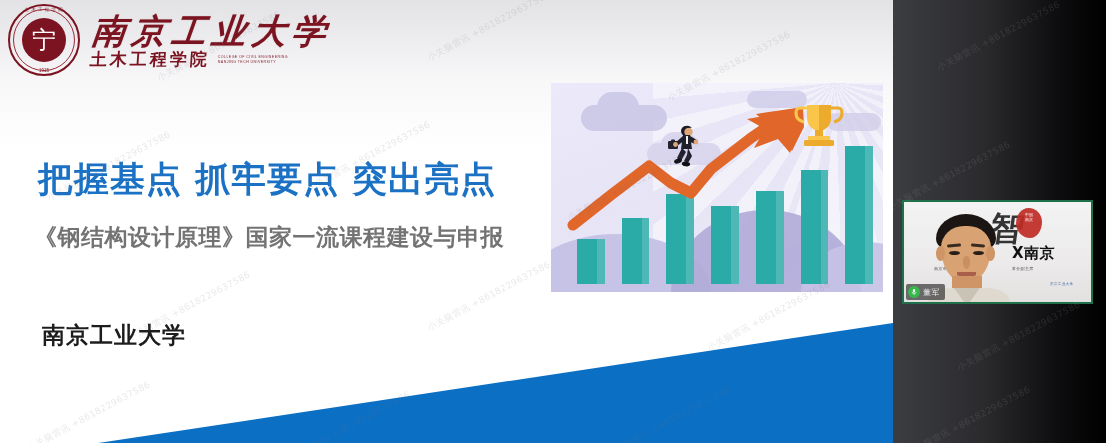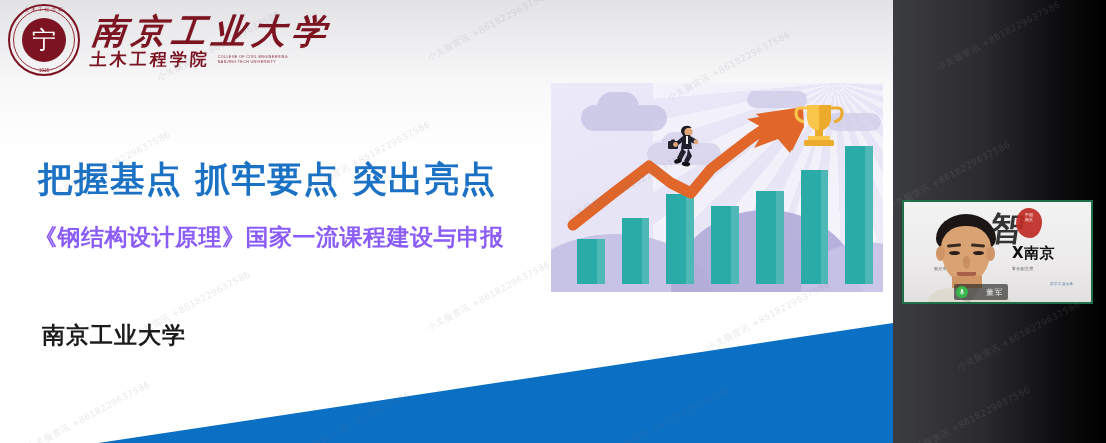--- a/index.html
+++ b/index.html
@@ -163,21 +163,21 @@
     letter-spacing: 1px;
     white-space: nowrap;
     font-family: "DejaVu Sans", sans-serif;
   }
   .subheadline {
     position: absolute;
     left: 34px;
     top: 222px;
     font-size: 23px;
     font-weight: 700;
-    color: #8b5cf6;
+    color: #737373;
     letter-spacing: .5px;
     white-space: nowrap;
     font-family: Liberation Serif, serif;
   }
   .presenter-name {
     position: absolute;
     left: 46px;
     top: 284px;
     font-size: 23px;
     font-weight: 700;
@@ -469,25 +469,24 @@
   }
 
   
   .name-chip {
     position: absolute;
     left: 2px;
     bottom: 2px;
     height: 16px;
     display: flex;
     align-items: center;
-    gap: 18px;
+    gap: 3px;
     padding: 0 5px 0 2px;
     background: rgba(30,30,30,.62);
     border-radius: 2px;
-    margin-left: 48px;
   }
   .mic-icon {
     width: 12px; height: 12px;
     border-radius: 50%;
     background: #36b84a;
     display: flex;
     align-items: center;
     justify-content: center;
     flex: 0 0 auto;
   }

